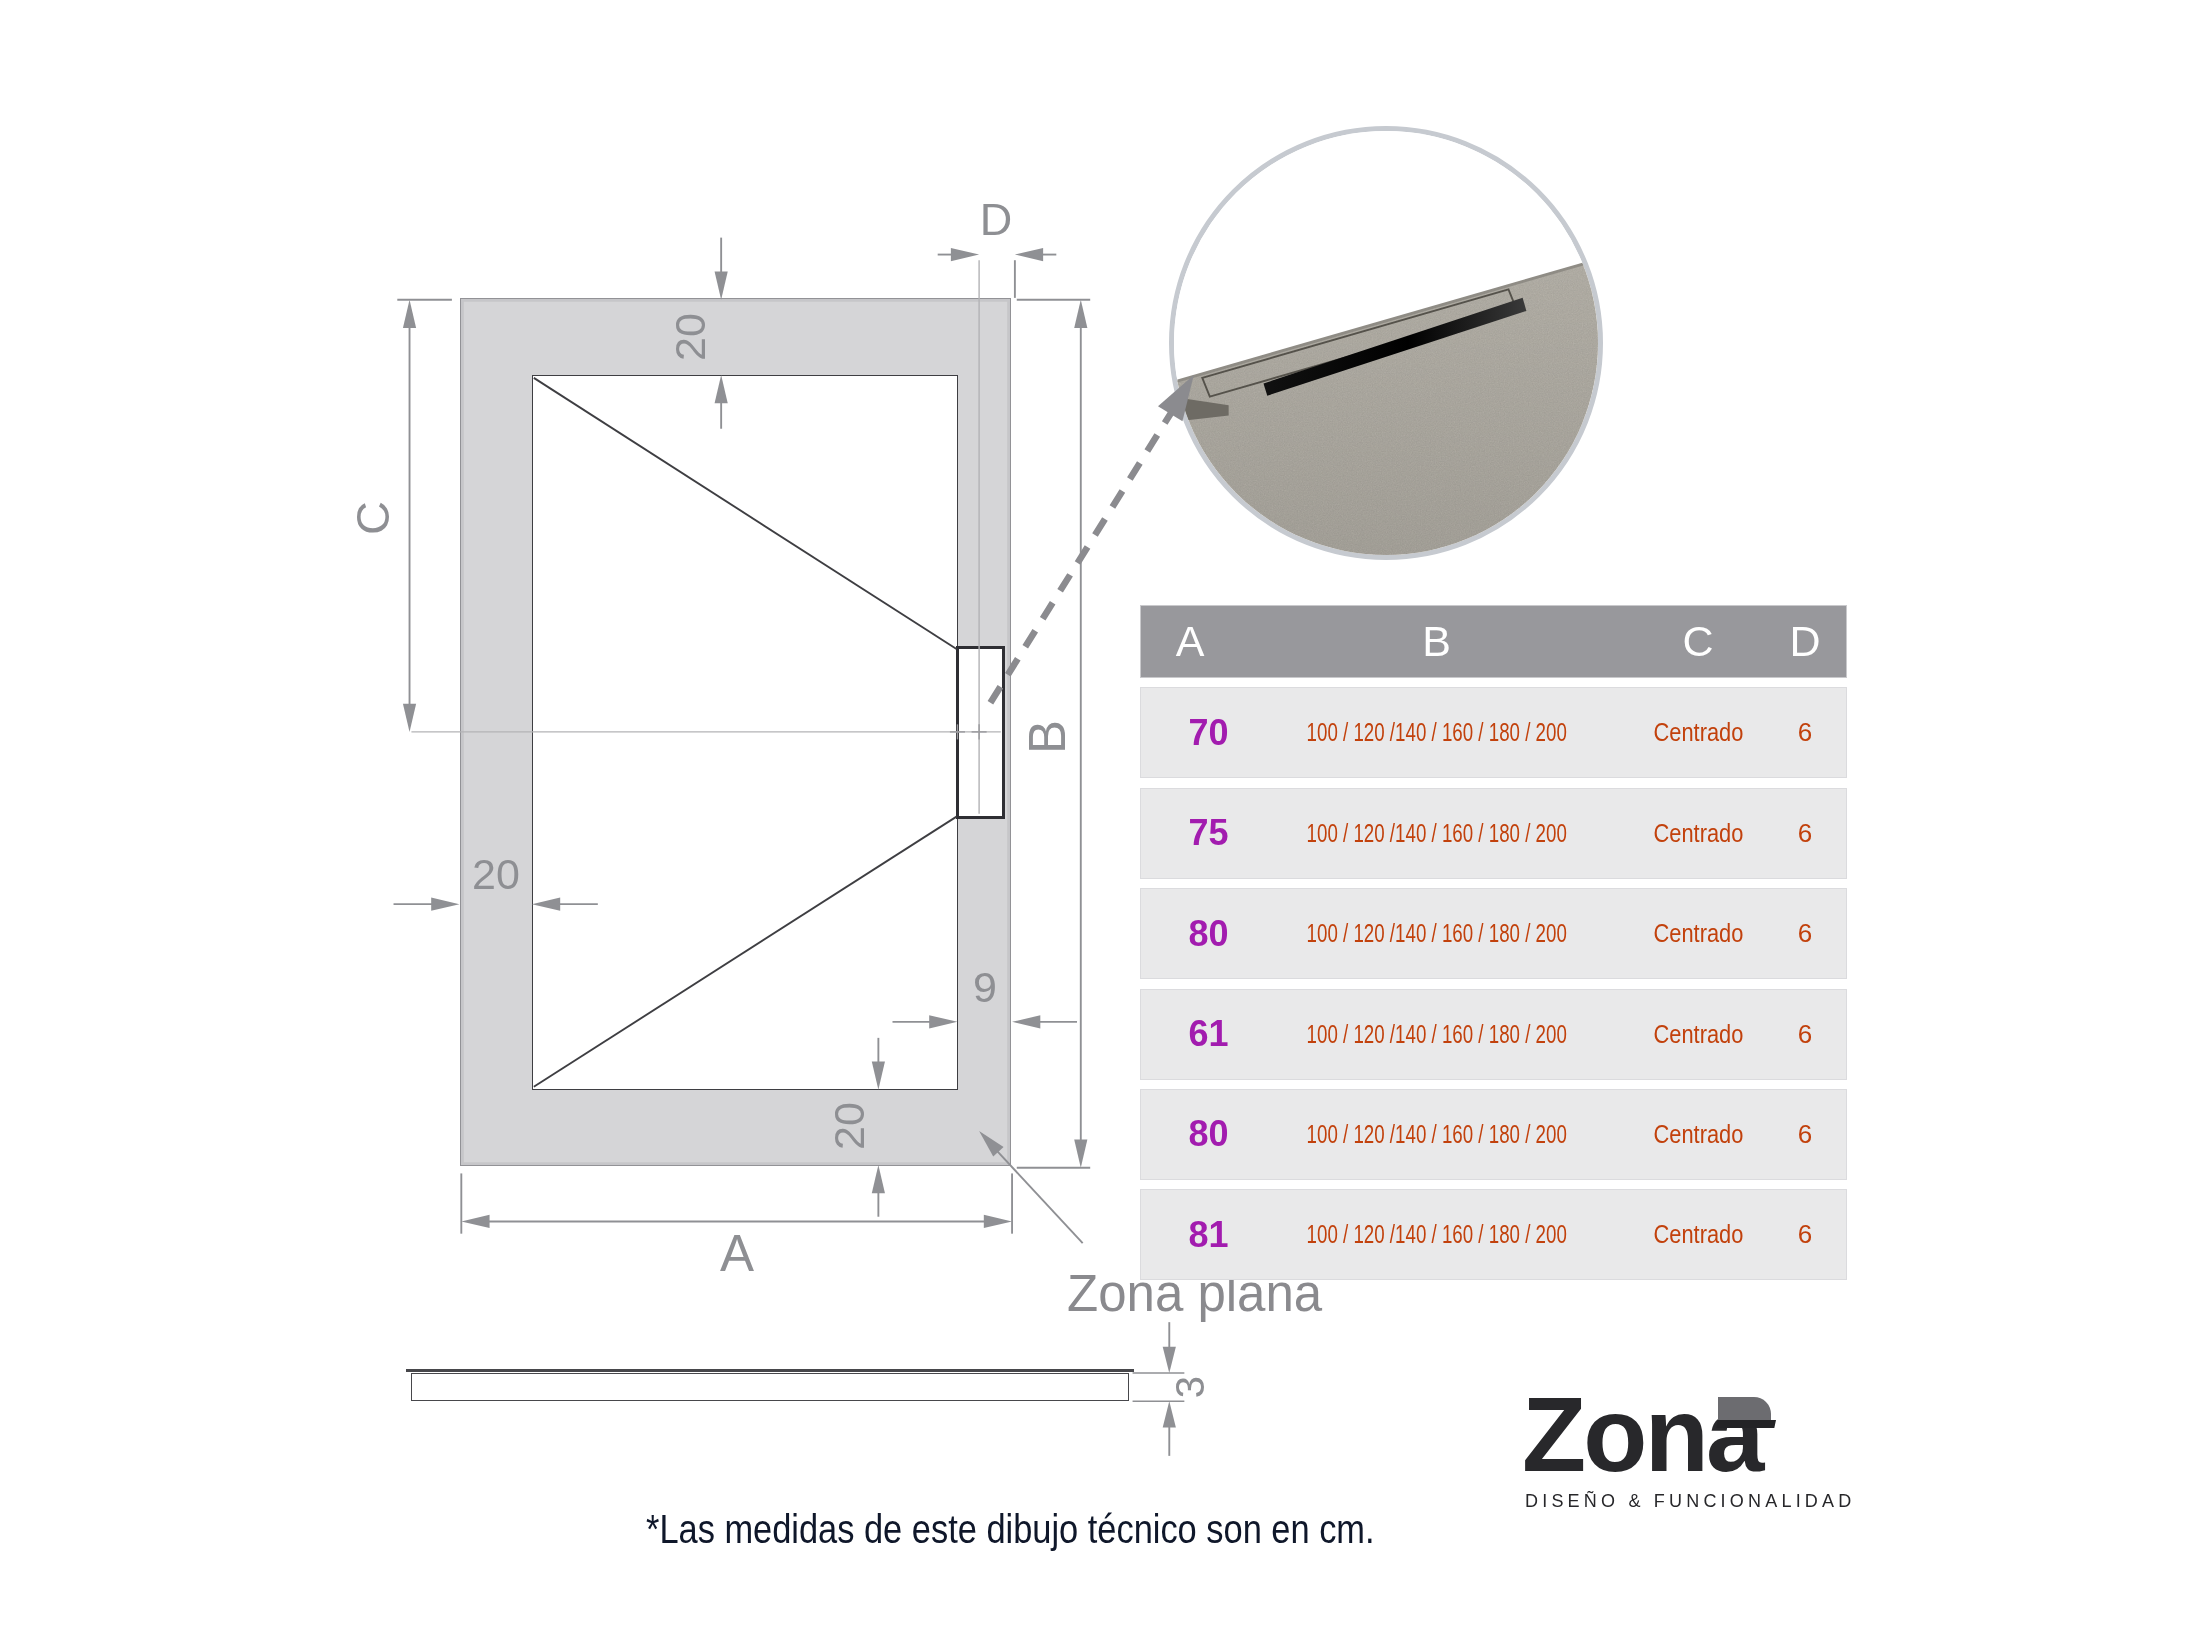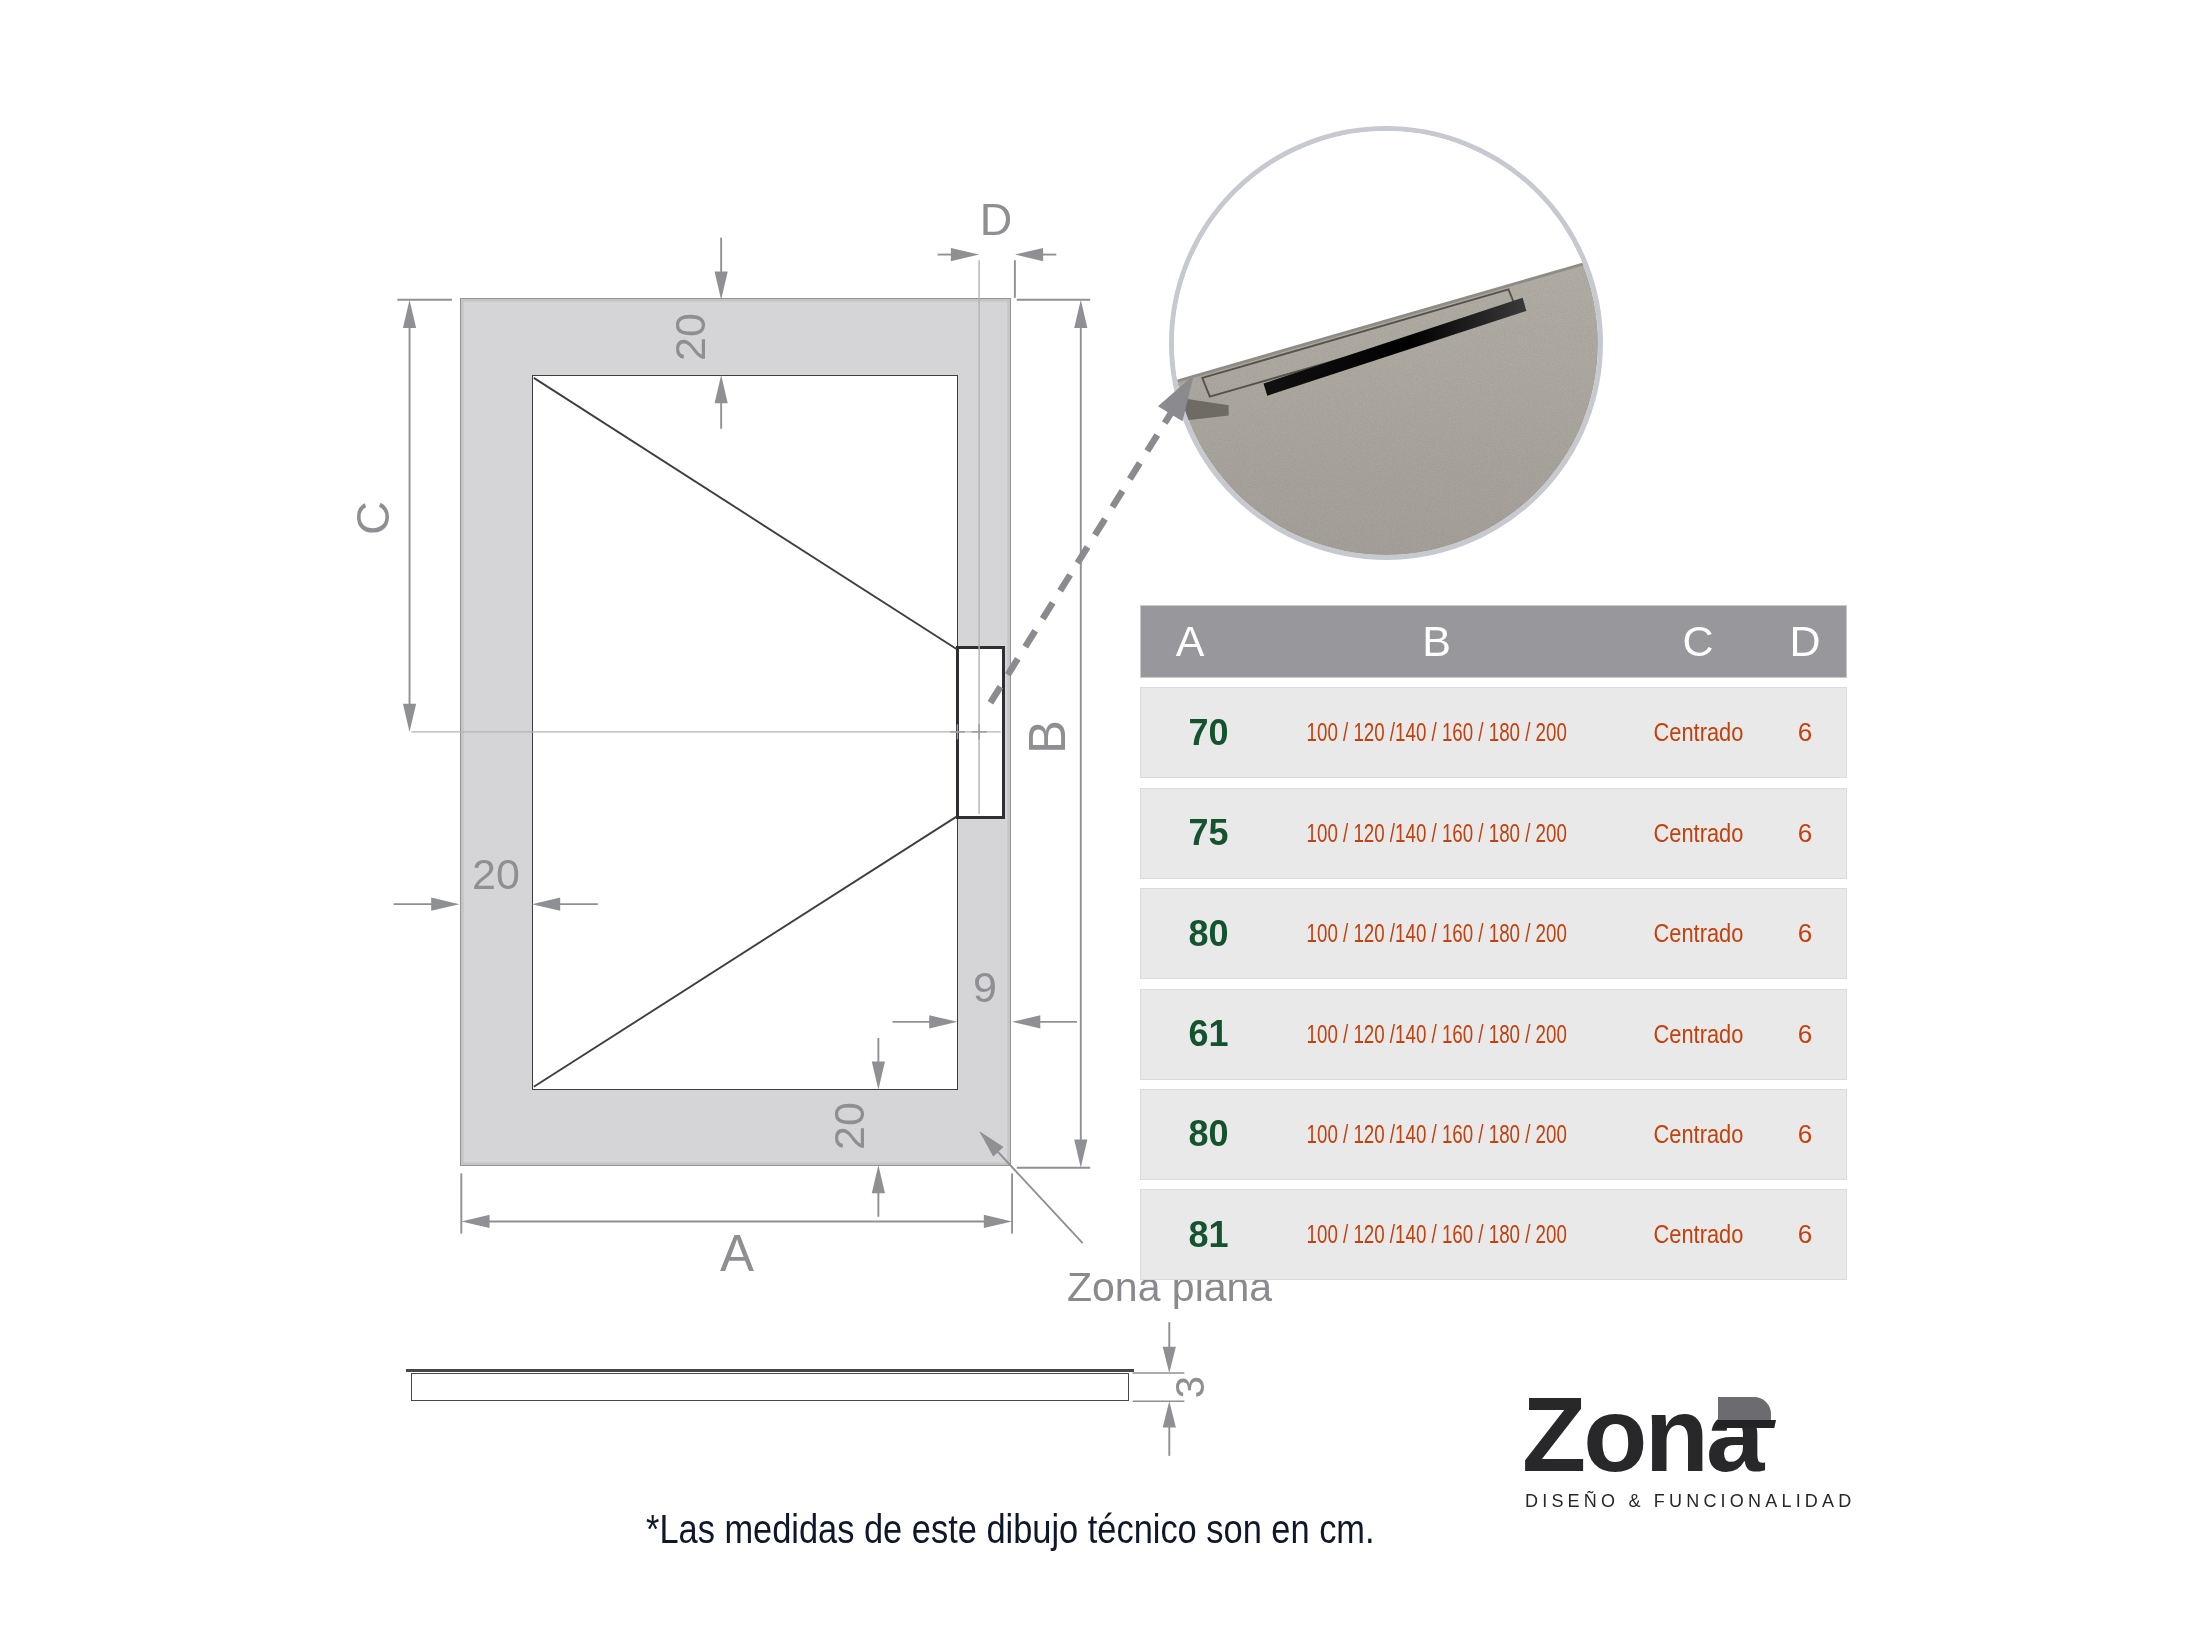--- a/index.html
+++ b/index.html
@@ -31,42 +31,42 @@
   
   #lines{position:absolute;left:0;top:0;z-index:5;pointer-events:none;}
   
   .dim{
     position:absolute;color:#8e8f93;font-size:43px;z-index:6;white-space:nowrap;
     transform:translate(-50%,-50%);
   }
   .dim.rot{transform:translate(-50%,-50%) rotate(-90deg);}
   .dim.big{font-size:51px;}
   .zona-label{
-    position:absolute;left:1067px;top:1264px;color:#8a8a8e;font-size:41px;z-index:6;white-space:nowrap;
+    position:absolute;left:1067px;top:1264px;color:#8a8a8e;font-size:51px;z-index:6;white-space:nowrap;
   }
   
   .detail-circle{
     position:absolute;left:1175px;top:132px;width:424px;height:424px;border-radius:50%;
     border:5.6px solid #c6cad0;box-sizing:content-box;overflow:hidden;background:#ffffff;z-index:4;
     margin-left:-5.6px;margin-top:-5.6px;
   }
   
   .size-table{position:absolute;left:1140px;top:605px;width:707px;z-index:6;}
   .thead{
     display:grid;grid-template-columns:98px 395px 128px 86px;align-items:center;
     height:73px;background:#98989c;border:1.9px solid #c9c9cc;box-sizing:border-box;
   }
   .thead .hcell{color:#ffffff;font-size:43px;text-align:center;}
   .trow{
     display:grid;grid-template-columns:98px 395px 128px 86px;align-items:center;
     height:91px;background:#e9e9ea;border:0.9px solid #dbdbde;box-sizing:border-box;
     margin-top:9.4px;
   }
   .tcell{text-align:center;color:#c2410c;font-size:26px;white-space:nowrap;}
-  .tcell.ca{font-weight:bold;color:#14532d;font-size:36px;margin-left:37px;}
+  .tcell.ca{font-weight:bold;color:#a21caf;font-size:36px;margin-left:37px;}
   .sx{display:inline-block;transform:scaleX(0.72);transform-origin:50% 50%;}
   .sx2{display:inline-block;transform:scaleX(0.84);transform-origin:50% 50%;}
   
   .footnote{
     position:absolute;left:646px;top:1507px;color:#0f172a;font-size:40px;z-index:6;white-space:nowrap;
   }
   .footnote .sx3{display:inline-block;transform:scaleX(0.86);transform-origin:0 50%;}
   .logo{position:absolute;left:1522px;top:1382px;z-index:6;}
   .logo-name{
     color:#28282b;font-size:105px;font-weight:bold;letter-spacing:-2.8px;line-height:1;white-space:nowrap;

